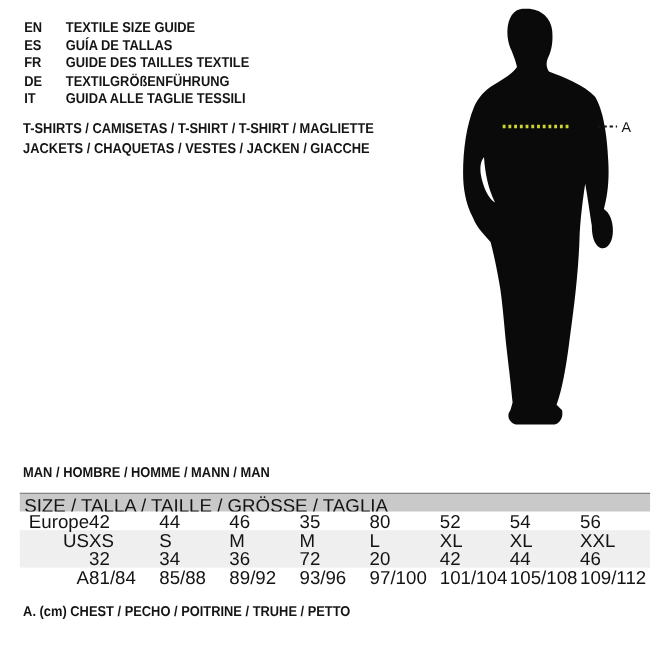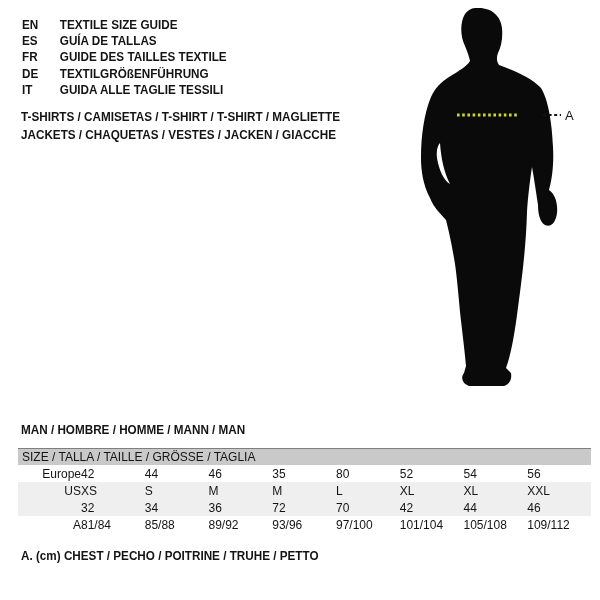--- a/index.html
+++ b/index.html
@@ -20,21 +20,21 @@
 
   
   .figure-svg{position:absolute;left:0;top:0;width:600px;height:600px;}
   .figure-svg text{font-family:"Liberation Sans",sans-serif;font-size:13px;fill:var(--text,#141414);}
 
   
   .section-title{position:absolute;left:21px;top:422px;font-weight:700;font-size:13px;white-space:nowrap;
     transform:scaleX(.9);transform-origin:0 0;}
 
   
-  .size-table{position:absolute;left:18px;top:448px;width:573px;font-size:12px;}
+  .size-table{position:absolute;left:18px;top:448px;width:573px;font-size:17px;}
   .t-header{height:15px;background:var(--header-bg,#c9c9c9);border-top:1px solid #7f7f7f;
     padding:1px 0 0 4px;white-space:nowrap;overflow:hidden;}
   .t-row{display:grid;grid-template-columns:63px repeat(8,1fr);height:17px;align-items:center;}
   .t-row.shaded{background:var(--shade-bg,#efefef);}
   .t-label{padding-left:4px;text-align:right;}
   .t-cell{text-align:left;}
 
   
   .footnote{position:absolute;left:21px;top:548px;font-weight:700;font-size:13px;white-space:nowrap;
     transform:scaleX(.9);transform-origin:0 0;}
@@ -138,21 +138,21 @@
           <span class="t-cell">XL</span>
           <span class="t-cell">XL</span>
           <span class="t-cell">XXL</span>
         </div>
         <div class="t-row shaded">
           <span class="t-label"></span>
           <span class="t-cell">32</span>
           <span class="t-cell">34</span>
           <span class="t-cell">36</span>
           <span class="t-cell">72</span>
-          <span class="t-cell">70</span>
+          <span class="t-cell">20</span>
           <span class="t-cell">42</span>
           <span class="t-cell">44</span>
           <span class="t-cell">46</span>
         </div>
         <div class="t-row">
           <span class="t-label">A</span>
           <span class="t-cell">81/84</span>
           <span class="t-cell">85/88</span>
           <span class="t-cell">89/92</span>
           <span class="t-cell">93/96</span>

